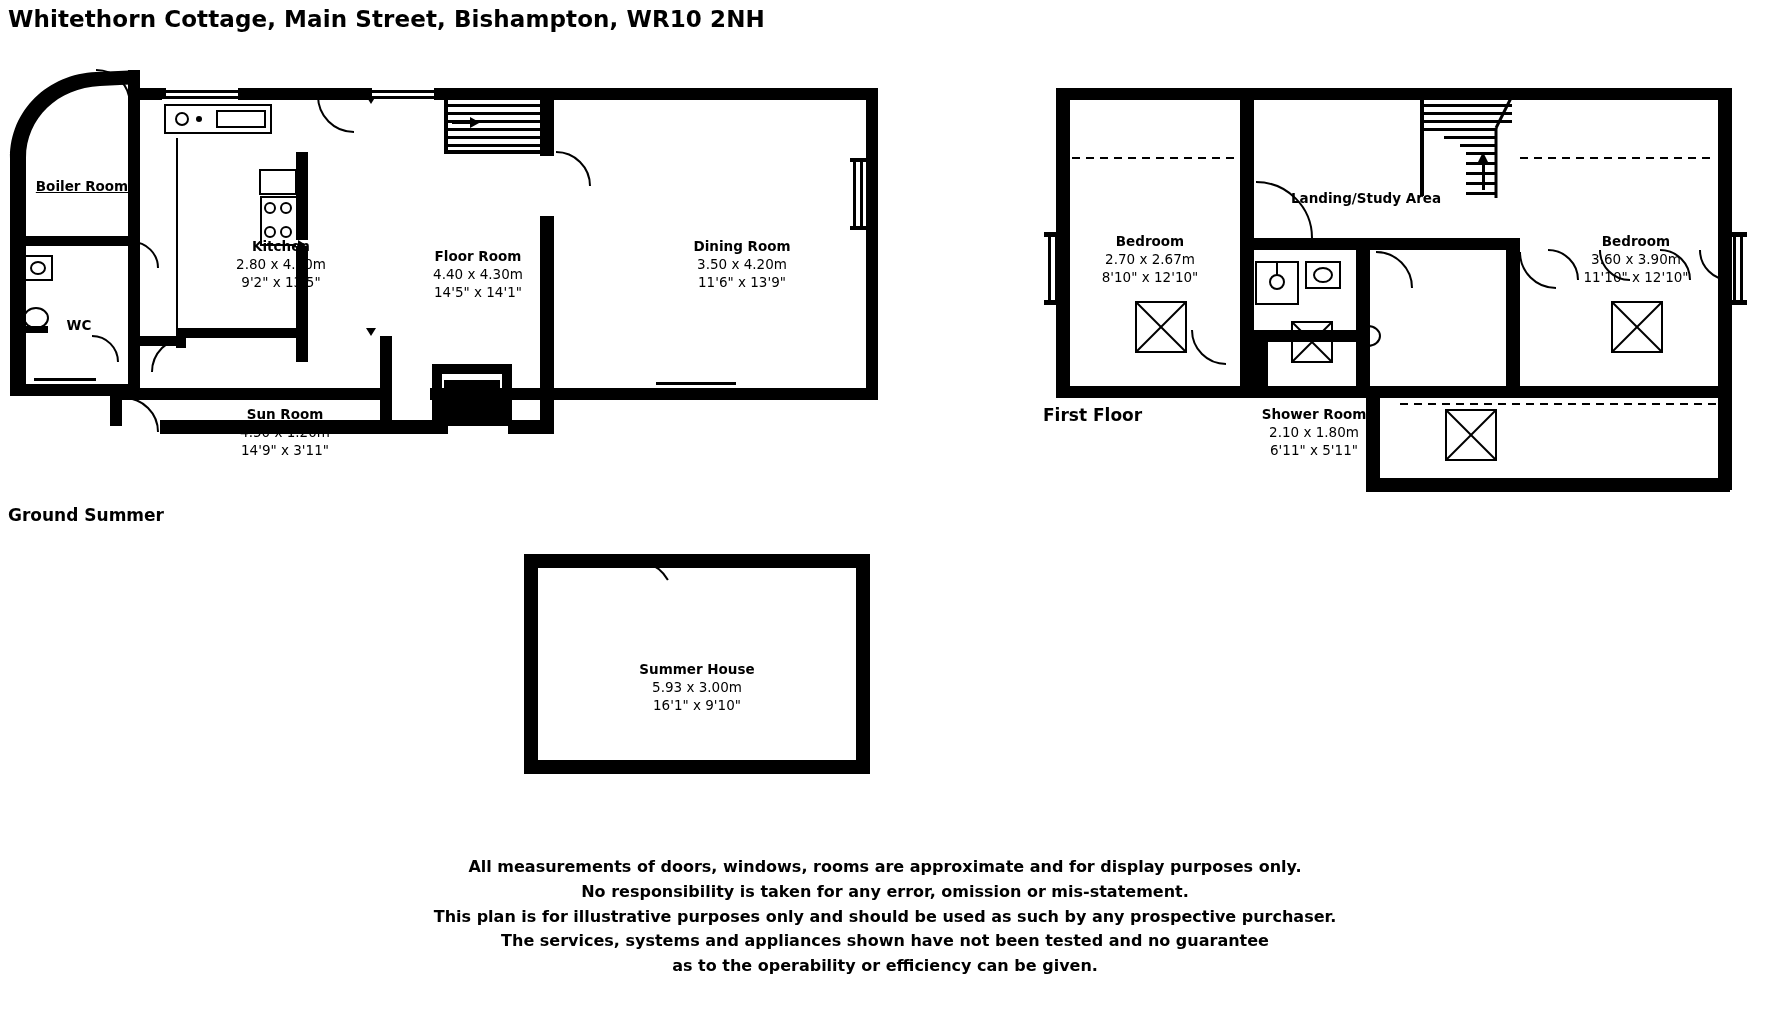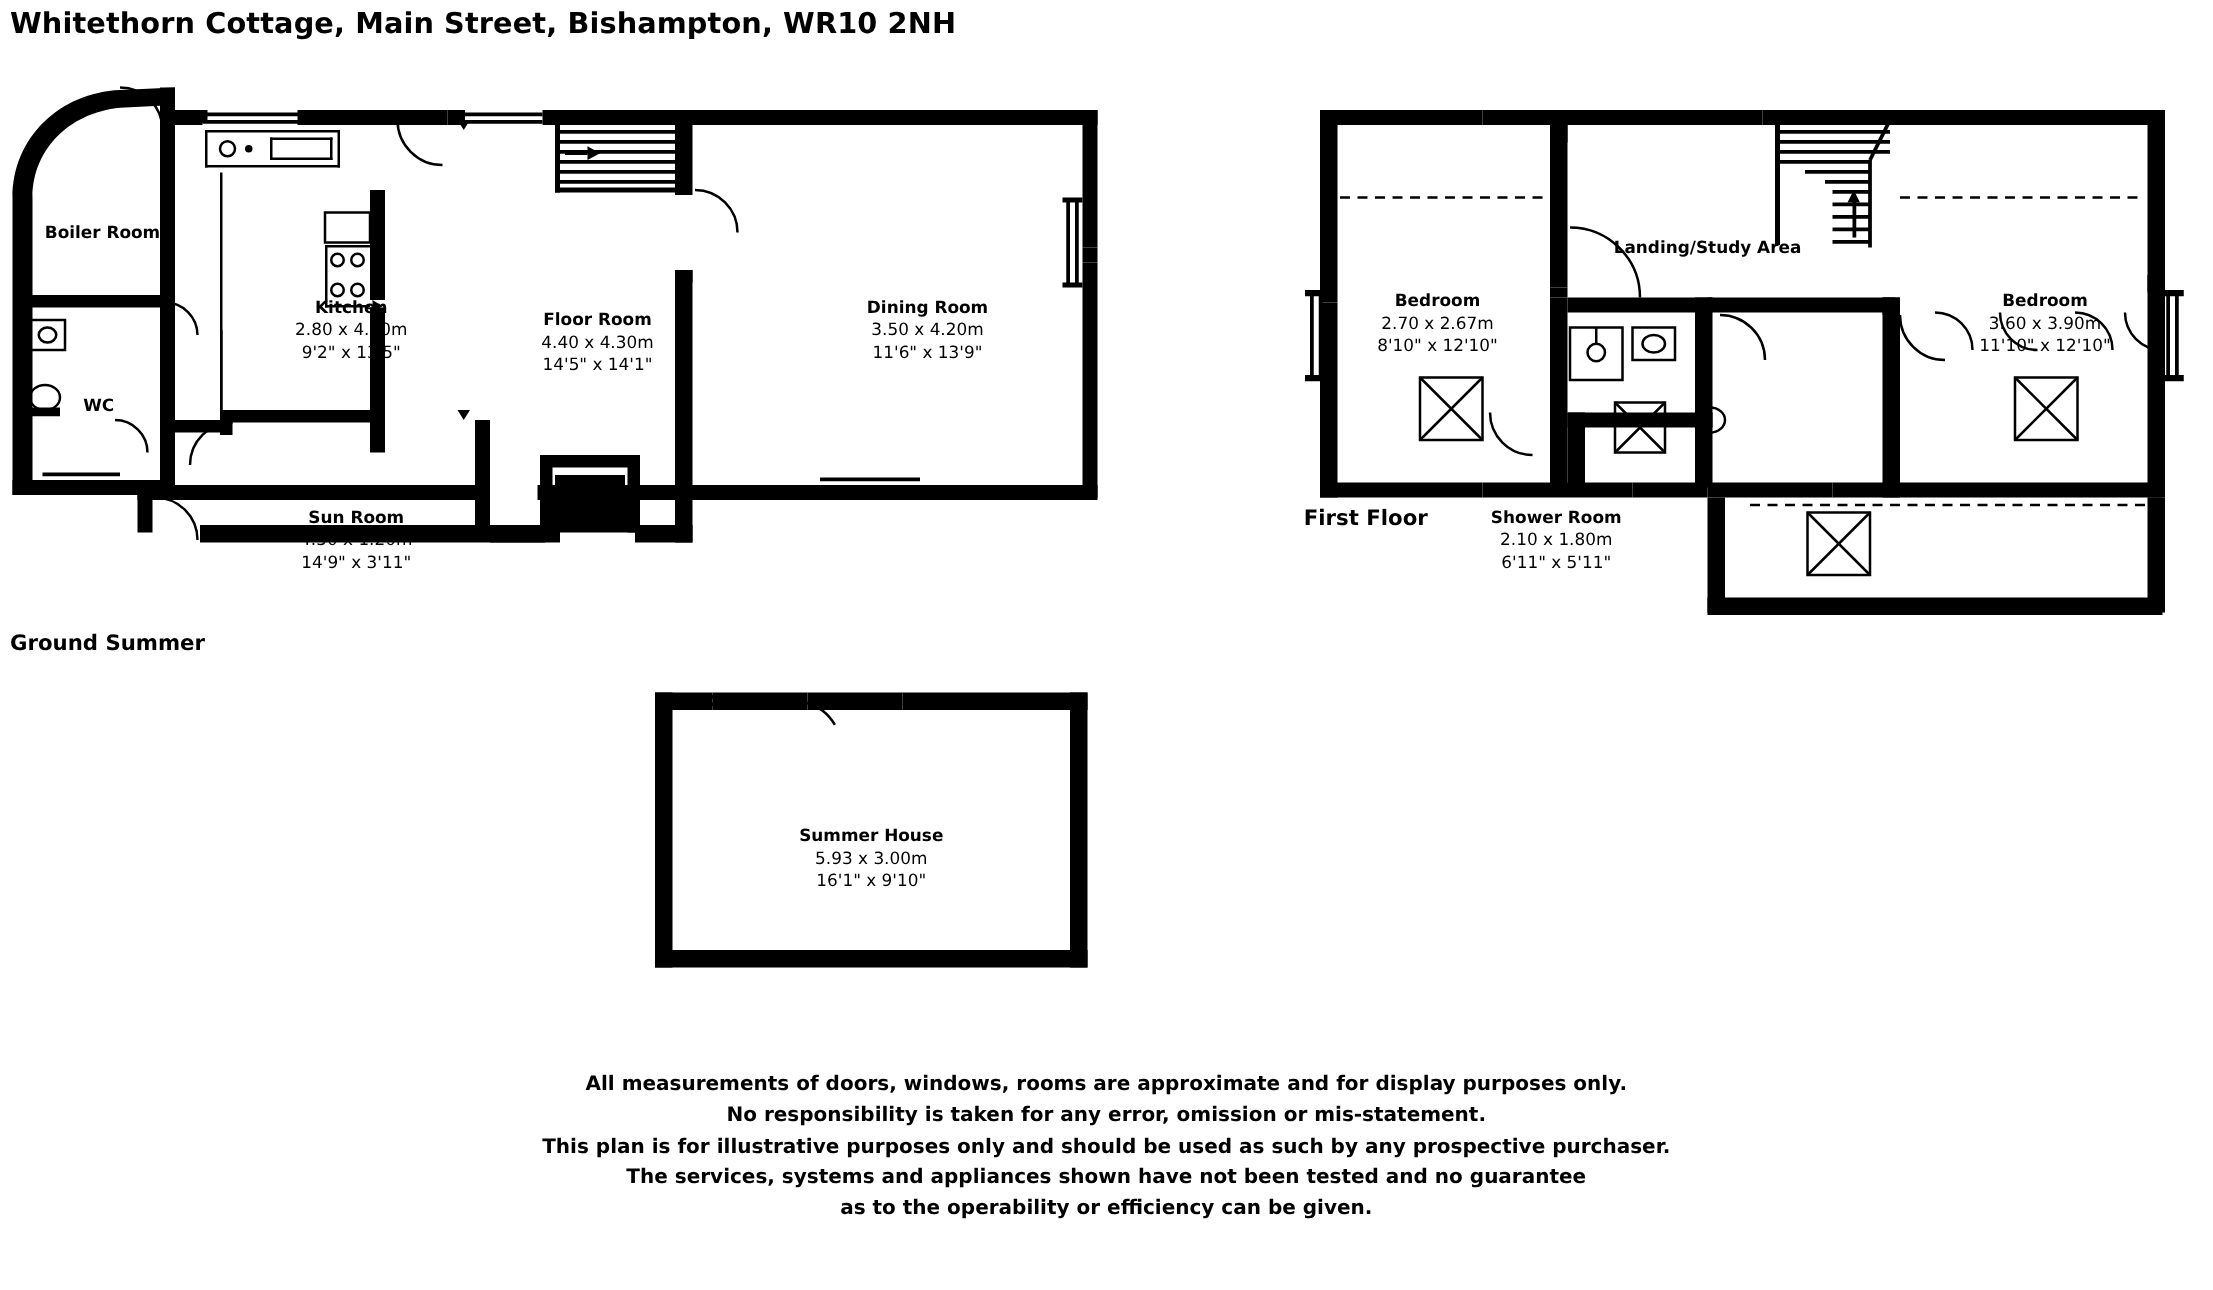--- a/index.html
+++ b/index.html
@@ -337,21 +337,21 @@
     <rect x="666" y="556" width="40" height="3"></rect>
     <rect x="666" y="562" width="40" height="3"></rect>
 
     <path d="M616,566 A38,38 0 0 1 654,604" fill="none" stroke="#000" stroke-width="2" transform="rotate(-30 616 566)"></path>
   </g>
 </svg>
 
 <div class="floor-label" style="left:8px; top:505px;">Ground Summer</div>
 <div class="floor-label" style="left:1043px; top:405px;">First Floor</div>
 
-<div class="small-room-label" style="left:82px; top:178px;">Boiler Room</div>
+<div class="small-room-label" style="left:82px; top:178px;text-decoration:underline;">Boiler Room</div>
 <div class="small-room-label" style="left:79px; top:317px;">WC</div>
 
 <div class="room-label" style="left:236px; top:237px;margin-left:45px;">
   <span class="rname">Kitchen</span>
   <span class="rdim">2.80 x 4.10m</span>
   <span class="rdim">9'2" x 13'5"</span>
 </div>
 
 <div class="room-label" style="left:478px; top:247px;">
   <span class="rname">Floor Room</span>
@@ -378,21 +378,21 @@
   <span class="rdim">2.70 x 2.67m</span>
   <span class="rdim">8'10" x 12'10"</span>
 </div>
 
 <div class="room-label" style="left:1636px; top:232px;">
   <span class="rname">Bedroom</span>
   <span class="rdim">3.60 x 3.90m</span>
   <span class="rdim">11'10" x 12'10"</span>
 </div>
 
-<div class="room-label" style="left:1245px; top:405px;">
+<div class="room-label" style="left:1314px; top:405px;">
   <span class="rname">Shower Room</span>
   <span class="rdim">2.10 x 1.80m</span>
   <span class="rdim">6'11" x 5'11"</span>
 </div>
 
 <div class="room-label" style="left:697px; top:660px;">
   <span class="rname">Summer House</span>
   <span class="rdim">5.93 x 3.00m</span>
   <span class="rdim">16'1" x 9'10"</span>
 </div>

